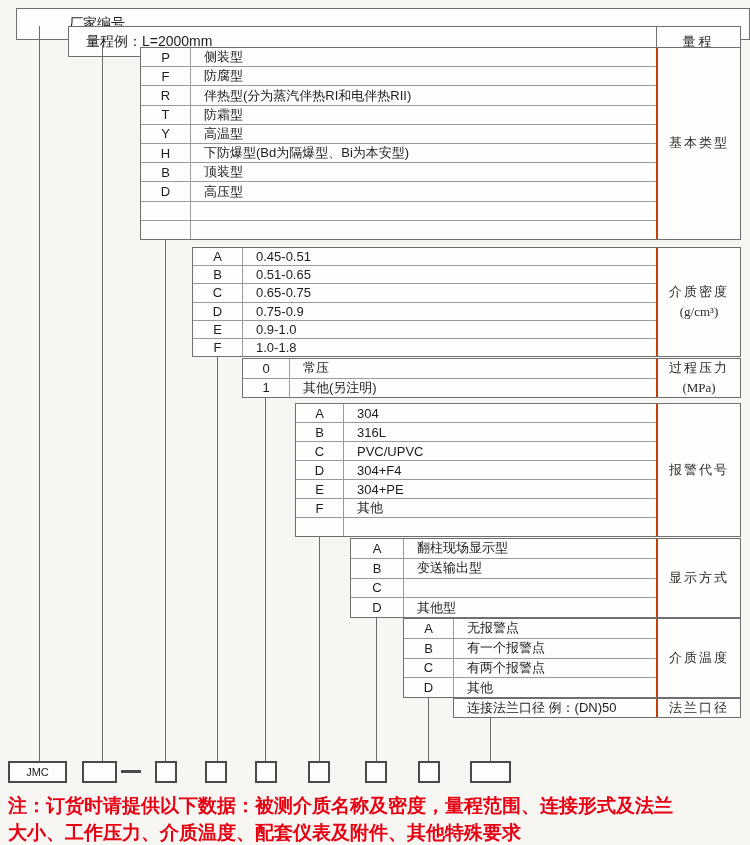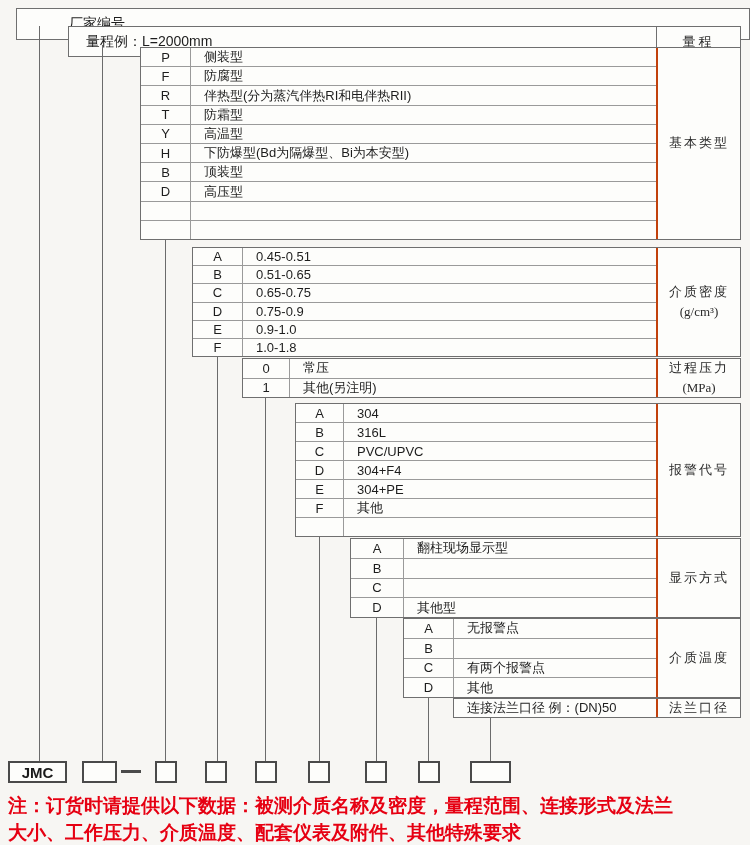--- a/index.html
+++ b/index.html
@@ -81,21 +81,21 @@
     position:absolute;width:1px;background:#6b6b6b;
   }
   
   .codebox{
     position:absolute;
     box-sizing:border-box;
     height:22px;top:761px;
     border:2px solid #4a4a4a;
     background:#fdfdfb;
     display:flex;align-items:center;justify-content:center;
-    font-size:15px;font-weight:bold;color:#1a1a1a;
+    font-size:11px;font-weight:normal;color:#1a1a1a;
   }
   .dash{
     position:absolute;
     height:3px;width:20px;
     background:#4a4a4a;
     top:770px;left:121px;
   }
   
   .note{
     position:absolute;
@@ -257,20 +257,21 @@
       </div>
     </div>
     <div class="section" style="left: 350px; top: 538px; width: 391px; height: 80px;">
       <div class="rowcol">
         <div class="trow">
           <div class="codecell" style="width: 53px;">A</div>
           <div class="desccell">翻柱现场显示型</div>
         </div>
         <div class="trow">
           <div class="codecell" style="width: 53px;">B</div>
+          <div class="desccell">变送输出型</div>
         </div>
         <div class="trow">
           <div class="codecell" style="width: 53px;">C</div>
         </div>
         <div class="trow last">
           <div class="codecell" style="width: 53px;">D</div>
           <div class="desccell">其他型</div>
         </div>
       </div>
       <div class="seclabel">
@@ -278,20 +279,21 @@
       </div>
     </div>
     <div class="section" style="left: 403px; top: 618px; width: 338px; height: 80px;">
       <div class="rowcol">
         <div class="trow">
           <div class="codecell" style="width: 50px;">A</div>
           <div class="desccell">无报警点</div>
         </div>
         <div class="trow">
           <div class="codecell" style="width: 50px;">B</div>
+          <div class="desccell">有一个报警点</div>
         </div>
         <div class="trow">
           <div class="codecell" style="width: 50px;">C</div>
           <div class="desccell">有两个报警点</div>
         </div>
         <div class="trow last">
           <div class="codecell" style="width: 50px;">D</div>
           <div class="desccell">其他</div>
         </div>
       </div>

